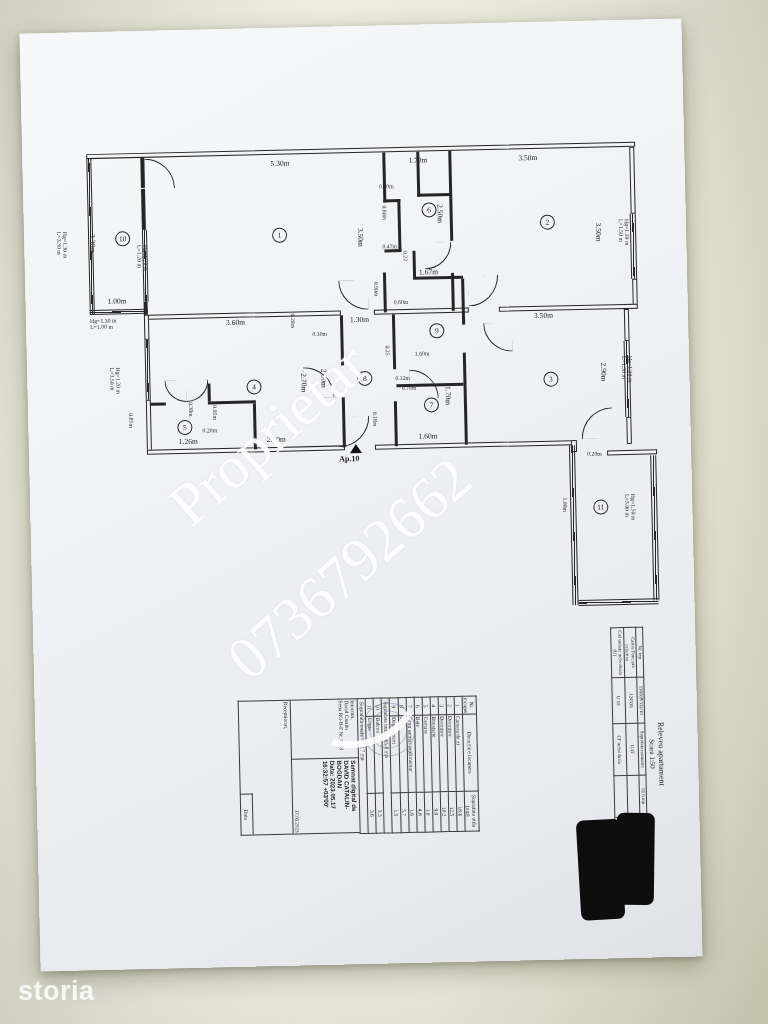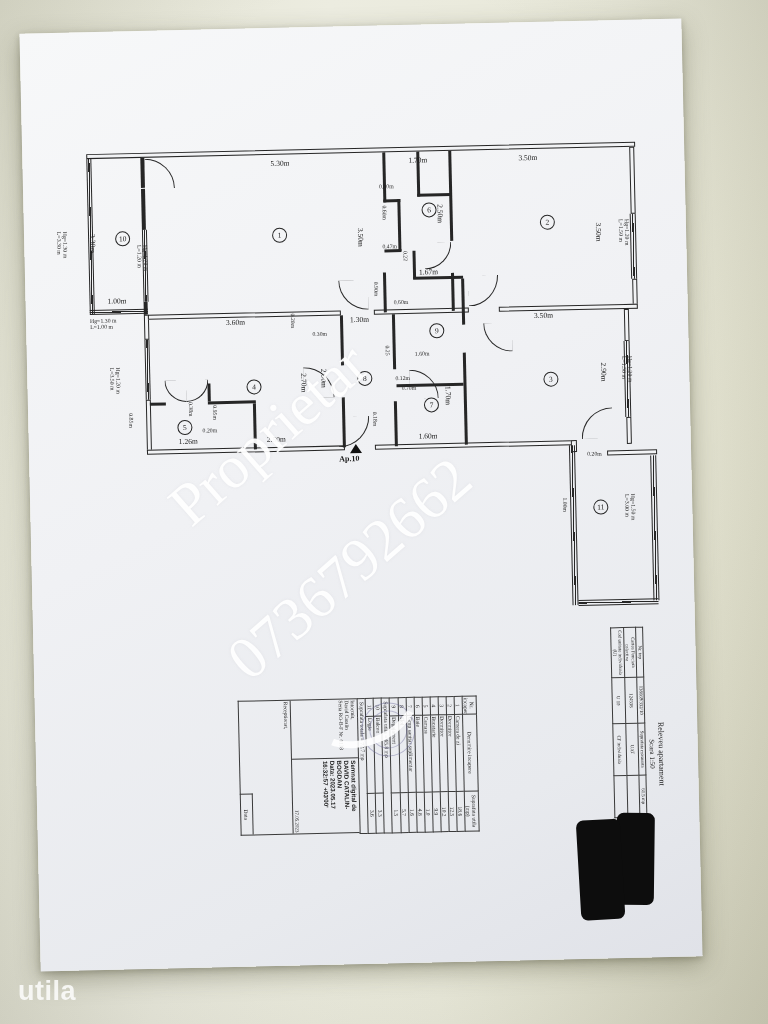--- a/index.html
+++ b/index.html
@@ -358,13 +358,13 @@
     </table>
     <div class="redact r1"></div>
     <div class="redact r2"></div>
   </div>
 
   <div class="flourish"></div>
   <div class="wm wm1">Proprietar</div>
   <div class="wm wm2">0736792662</div>
 </div>
 
-<div class="brand-logo">utila</div>
+<div class="brand-logo">storia</div>
 
 </body></html>

